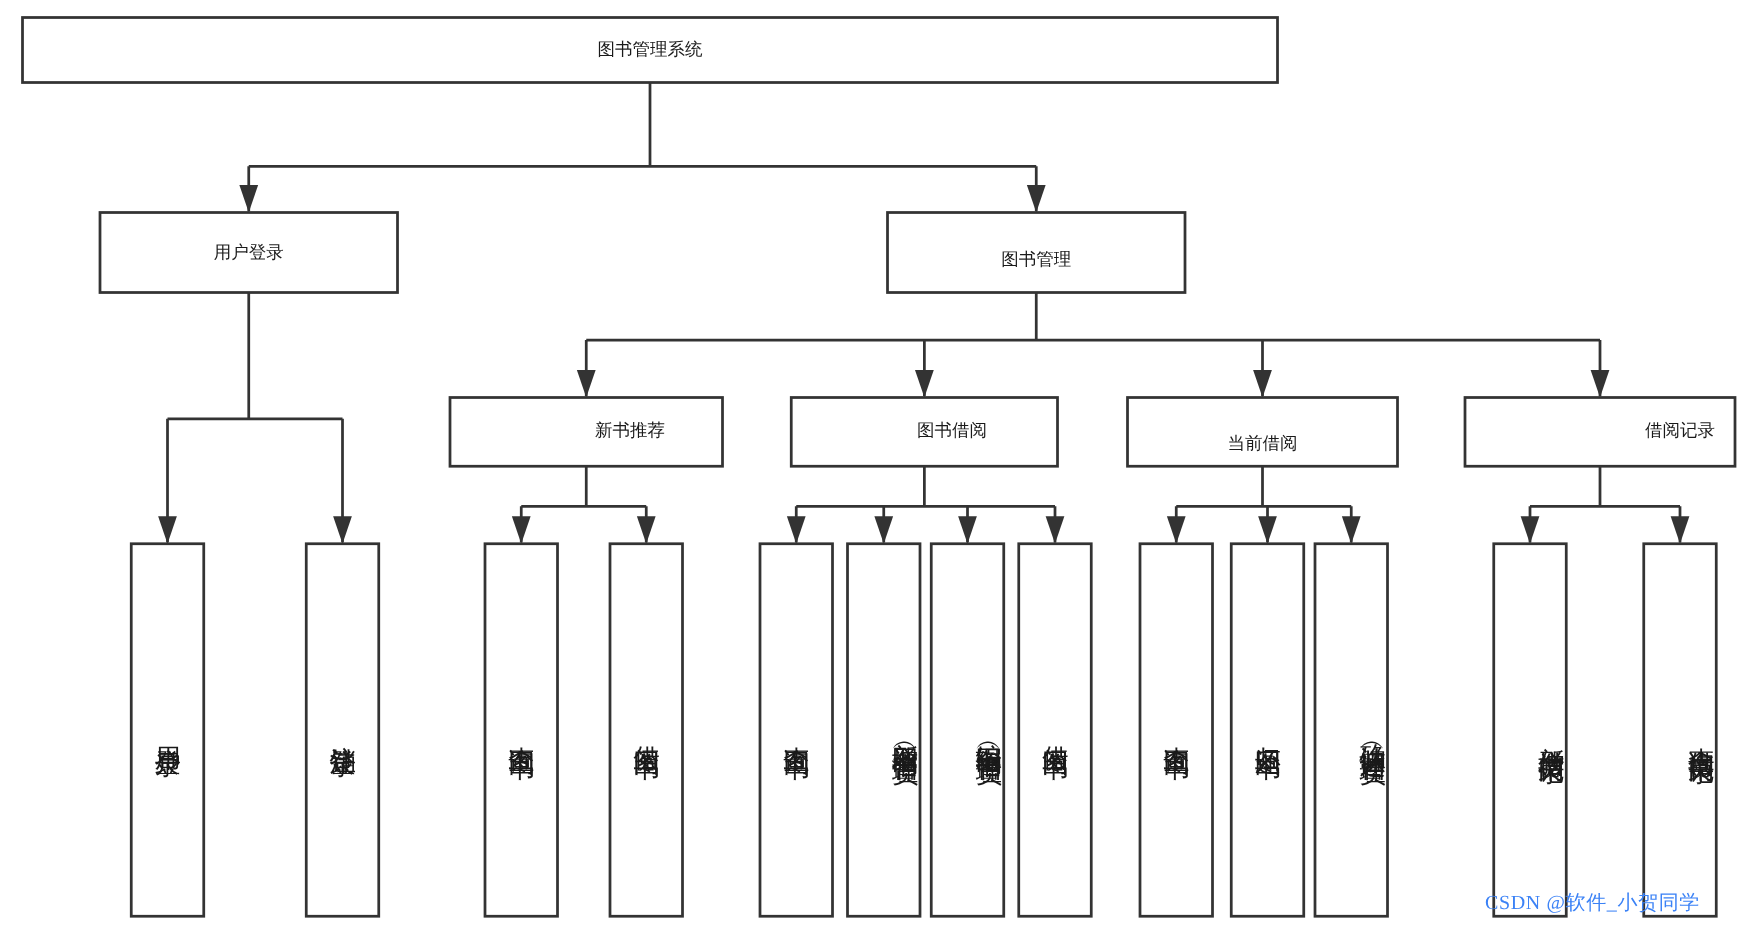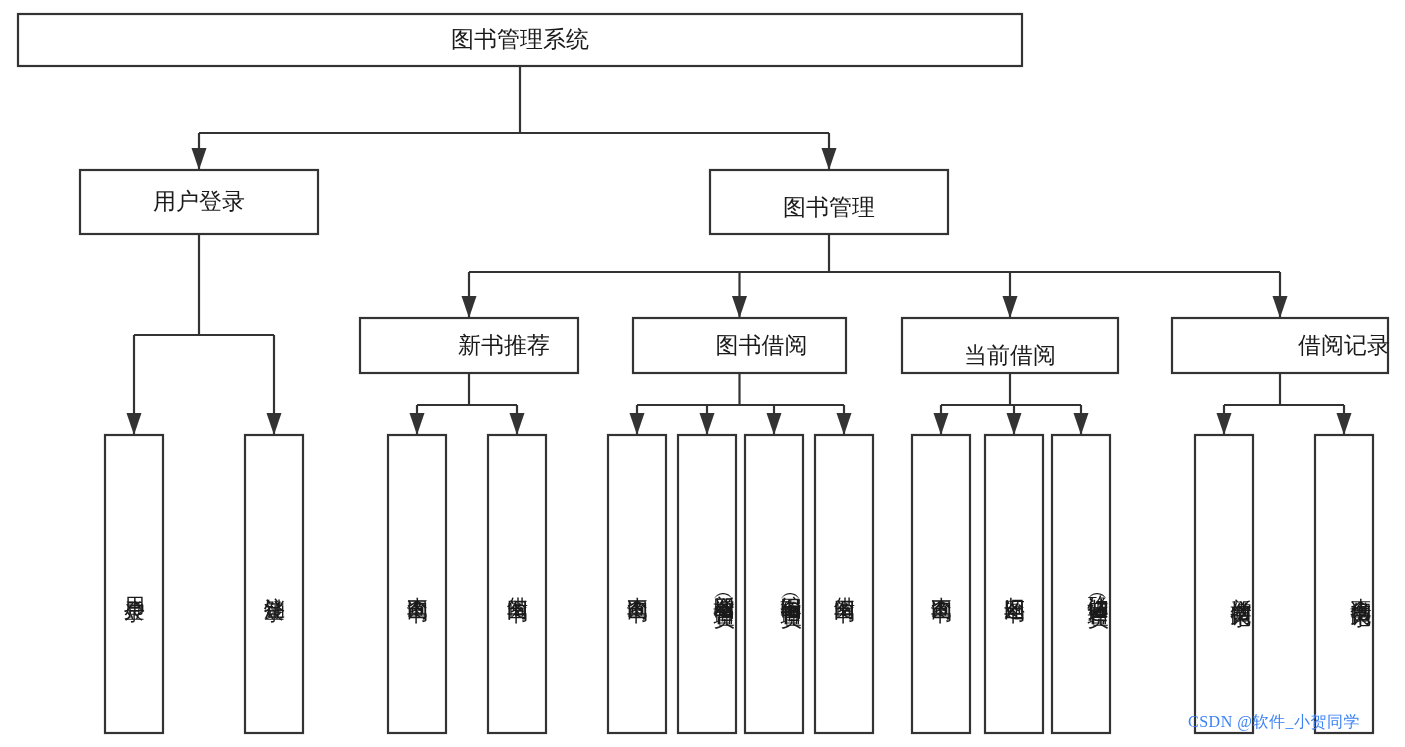--- a/index.html
+++ b/index.html
@@ -47,21 +47,21 @@
     box-sizing: border-box;
     display: flex;
     align-items: center;
     justify-content: center;
     color: #1a1a1a;
     pointer-events: none;
     text-align: center;
     line-height: 1.18;
   }
   .node-label.horizontal {
-    font-size: 23px;
+    font-size: 14px;
   }
   .node-label.vertical {
     writing-mode: vertical-rl;
     text-orientation: upright;
     font-size: 21px;
     letter-spacing: 2px;
     align-items: flex-start;
     padding-top: 6px;
   }
   .node-label.vertical.mid {

